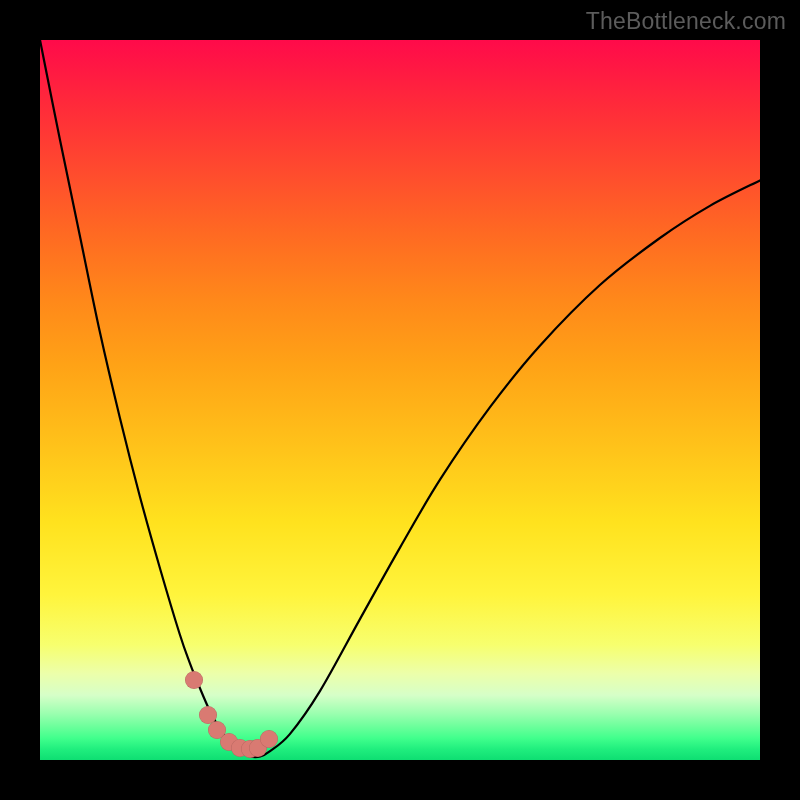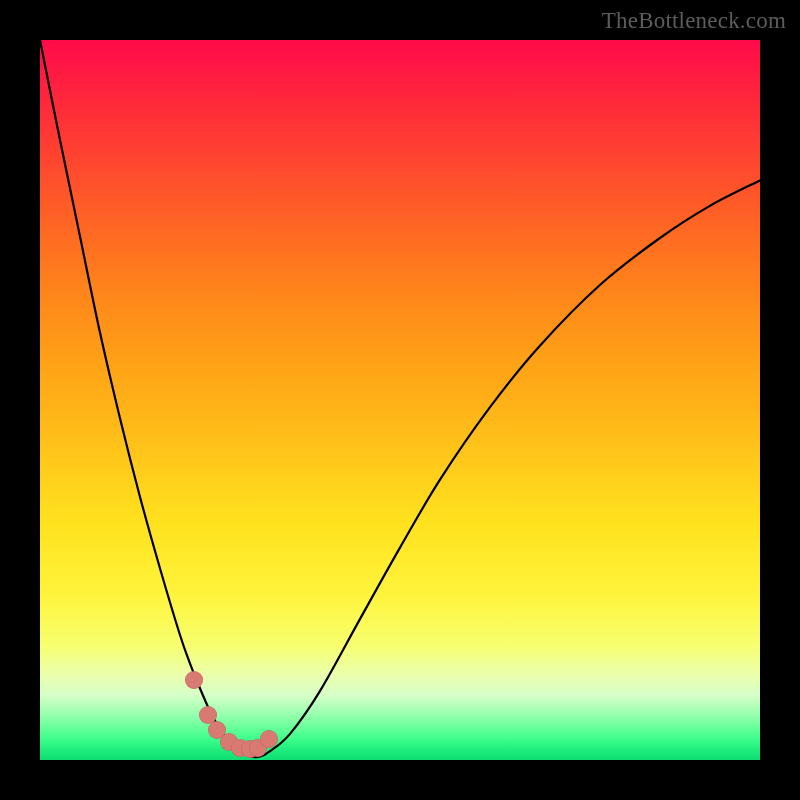--- a/index.html
+++ b/index.html
@@ -8,21 +8,20 @@
     width: 800px;
     height: 800px;
     background: #000;
     font-family: Arial, Helvetica, sans-serif;
     overflow: hidden;
   }
   .stage {
     position: relative;
     width: 800px;
     height: 800px;
-    font-family: Liberation Serif, serif;
   }
   .plot-area {
     position: absolute;
     left: 40px;
     top: 40px;
     width: 720px;
     height: 720px;
     overflow: hidden;
   }
   .gradient {

